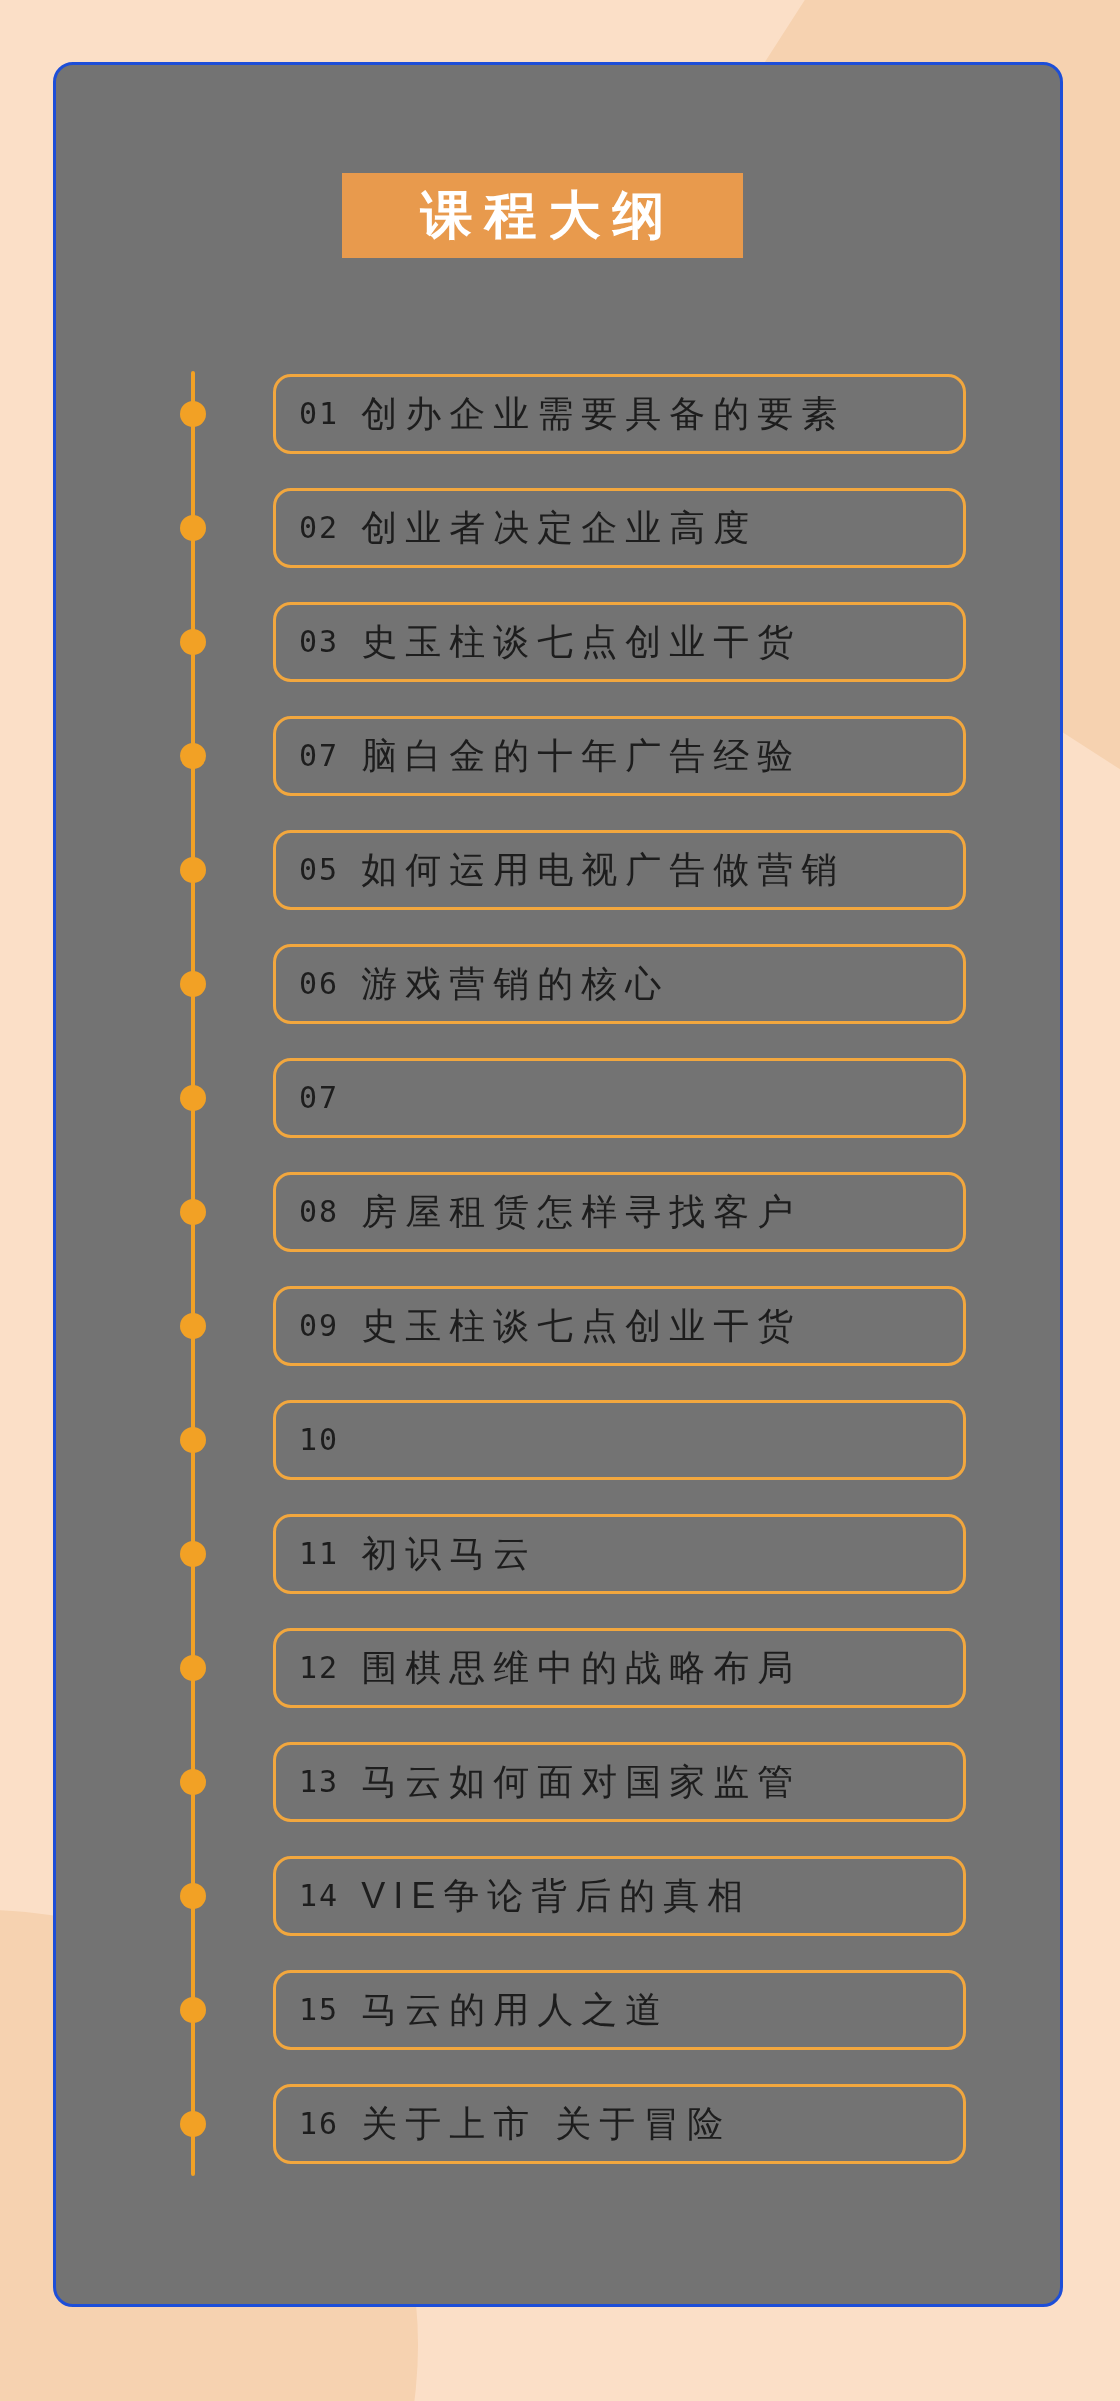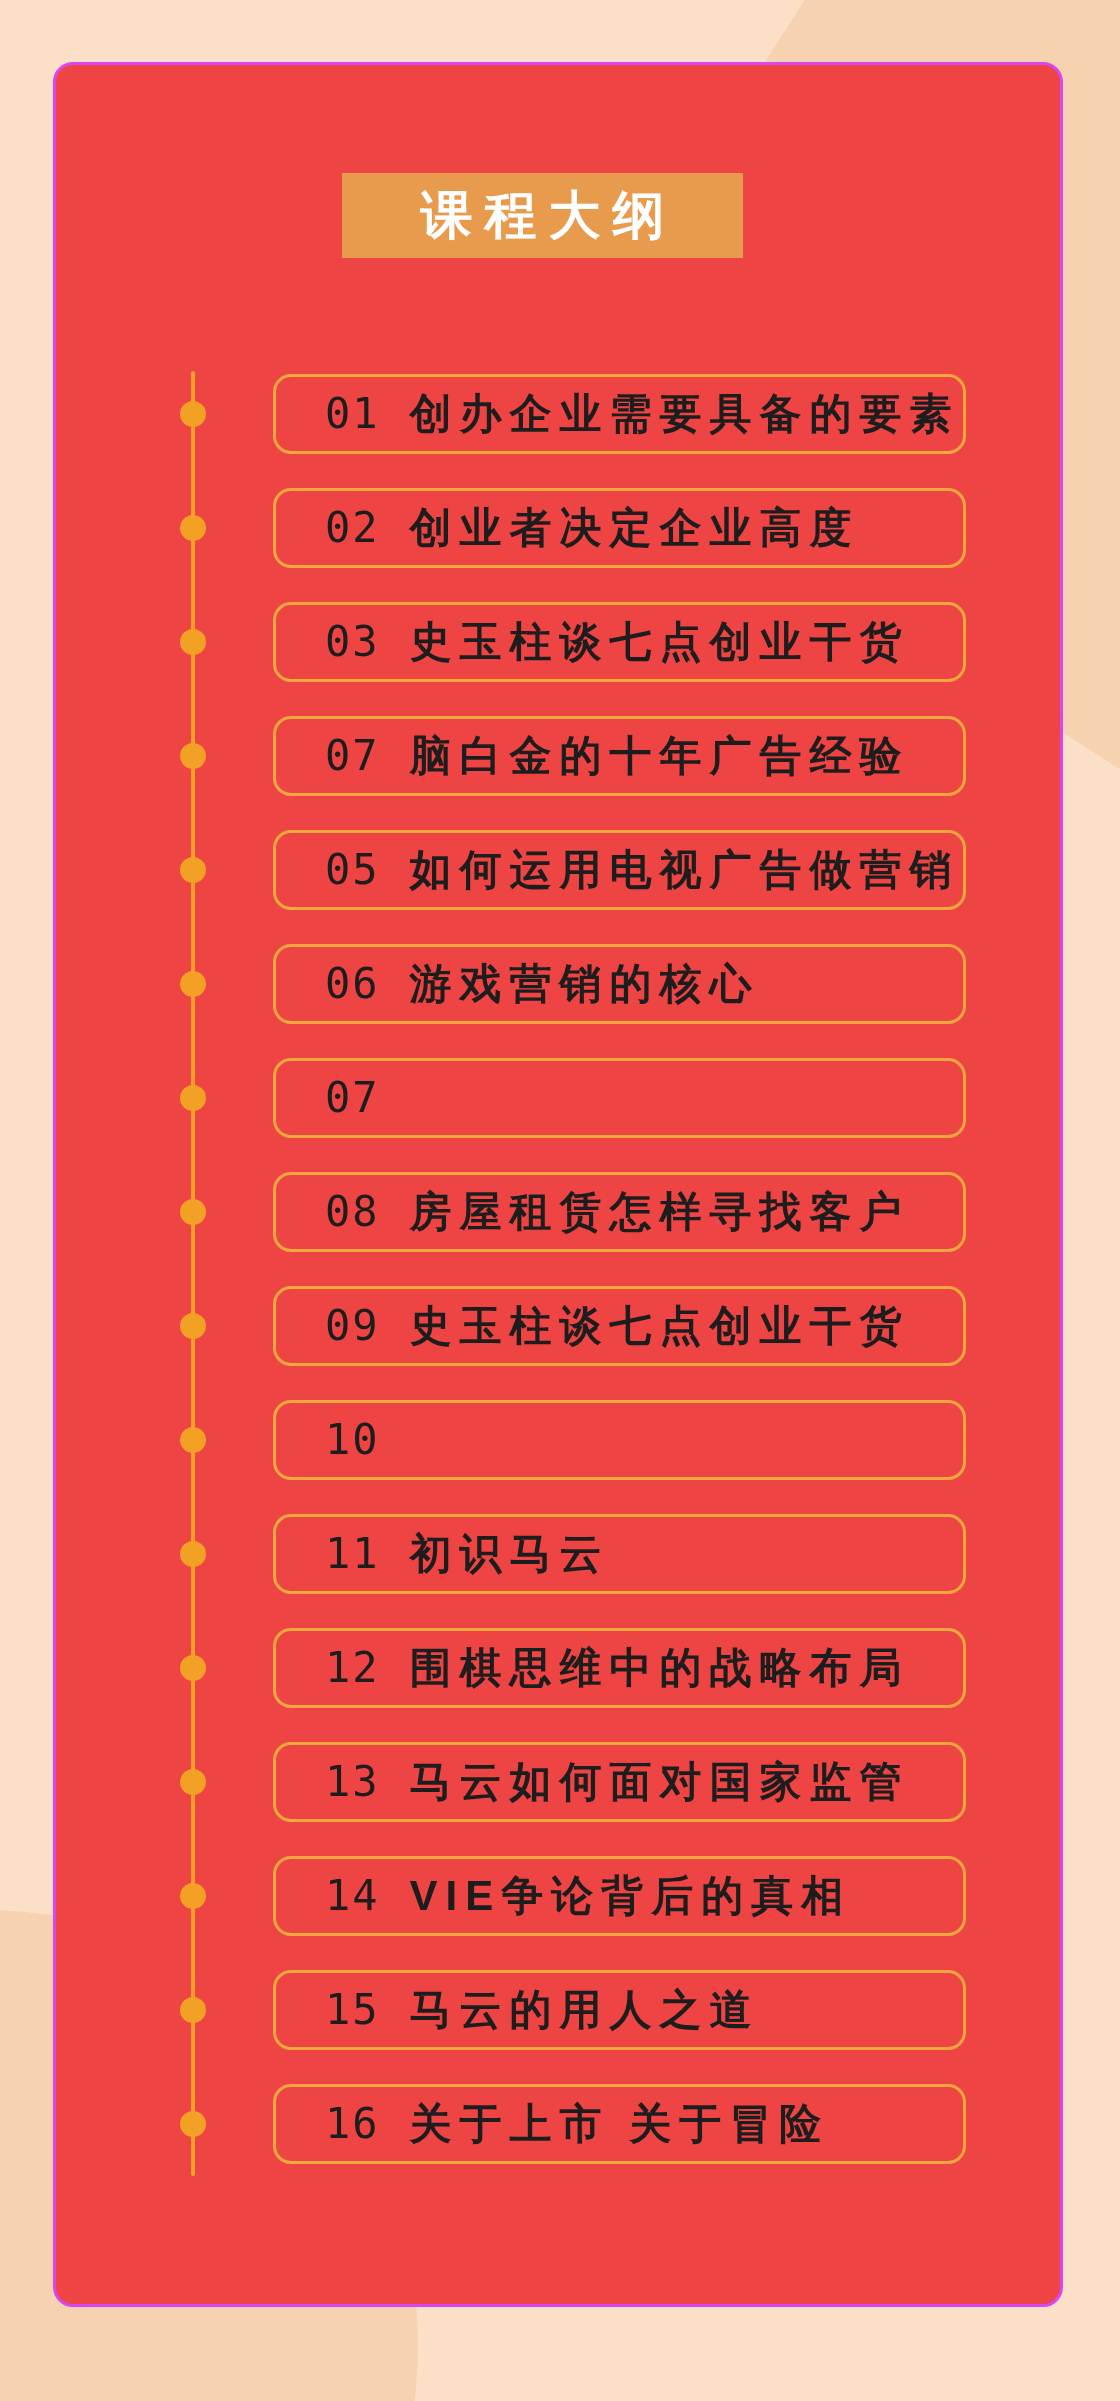--- a/index.html
+++ b/index.html
@@ -22,22 +22,22 @@
   .deco-bottomleft {
     left: -452px; top: 1910px;
     width: 870px; height: 870px;
     border-radius: 50%;
   }
   
   .card {
     position: absolute; z-index: 1;
     left: 53px; top: 62px;
     width: 1010px; height: 2245px;
-    background: #ef4444;
-    border: 3px solid #d946ef;
+    background: #737373;
+    border: 3px solid #1d4ed8;
     border-radius: 20px;
     box-sizing: border-box;
   }
   
   .banner {
     position: absolute;
     left: 286px; top: 108px;
     width: 401px; height: 85px;
     background: #e89a4d;
     display: flex; align-items: center; justify-content: center;
@@ -77,32 +77,32 @@
     position: absolute;
     left: 217px; top: 0;
     width: 693px; height: 80px;
     box-sizing: border-box;
     border: 3px solid #f2a73e;
     border-radius: 18px;
     background: transparent;
     display: flex; align-items: center;
   }
   .num {
-    margin-left: 49px;
+    margin-left: 23px;
     font-family: "DejaVu Sans Mono", monospace;
-    font-size: 42px;
+    font-size: 30px;
     font-weight: 500;
     letter-spacing: 2px;
     color: #1d1d1d;
     line-height: 1;
   }
   .item-title {
-    margin-left: 30px;
-    font-size: 42px;
-    font-weight: 700;
+    margin-left: 22px;
+    font-size: 36px;
+    font-weight: 400;
     letter-spacing: 8px;
     color: #1d1d1d;
     line-height: 1;
     white-space: nowrap;
   }
 </style>
 </head>
 <body>
 
 <div class="deco deco-topright"></div>

